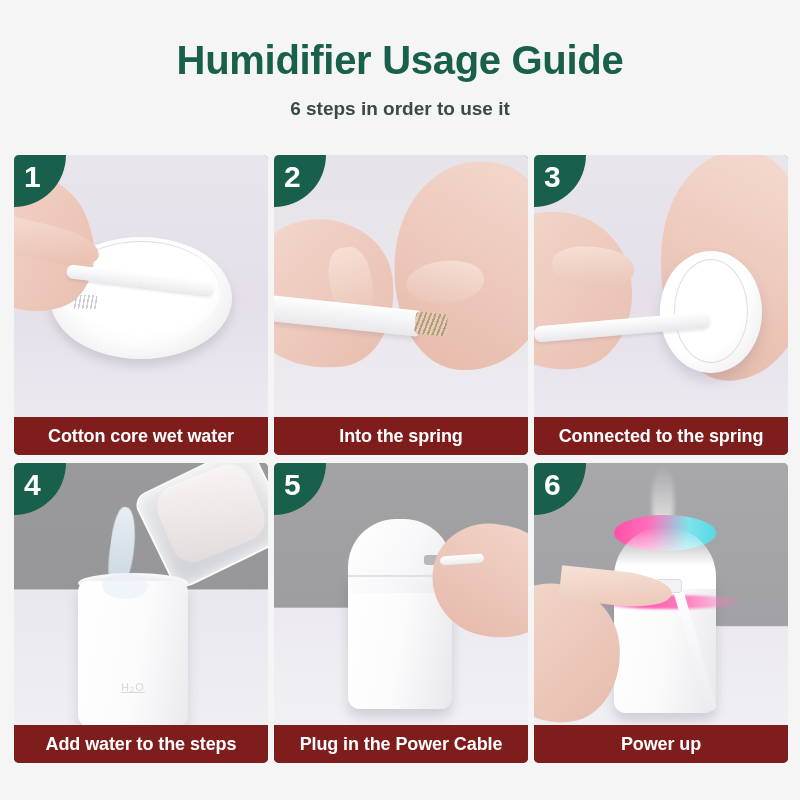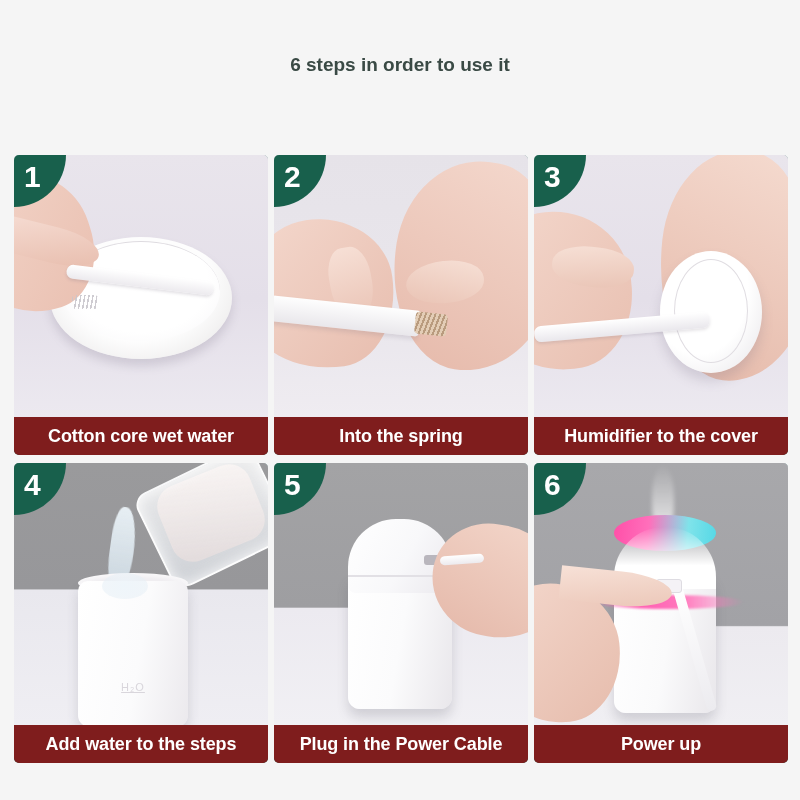--- a/index.html
+++ b/index.html
@@ -329,20 +329,21 @@
     border-radius:6px;
     transform:rotate(-16deg);
   }
 </style>
 </head>
 <body>
 
 <div class="page">
 
   <div class="header">
+    <div class="title">Humidifier Usage Guide</div>
     <div class="subtitle">6 steps in order to use it</div>
   </div>
 
   <div class="grid">
 
     <div class="card">
       <div class="photo">
         <div class="scene bg-lav">
           <div class="c1-bowl"></div>
           <div class="c1-bowl-in"></div>
@@ -376,21 +377,21 @@
         <div class="scene bg-lav">
           <div class="c3-hand"></div>
           <div class="c3-cover"></div>
           <div class="c3-cover-rim"></div>
           <div class="c3-handL"></div>
           <div class="c3-thumbL"></div>
           <div class="c3-rod"></div>
         </div>
         <div class="badge">3</div>
       </div>
-      <div class="caption">Humidifier to the cover</div>
+      <div class="caption">Connected to the spring</div>
     </div>
 
     <div class="card">
       <div class="photo">
         <div class="scene bg-gray-table">
           <div class="c4-glass-hand"></div>
           <div class="c4-glass"></div>
           <div class="c4-stream"></div>
           <div class="c4-tank-top"></div>
           <div class="c4-tank"></div>

